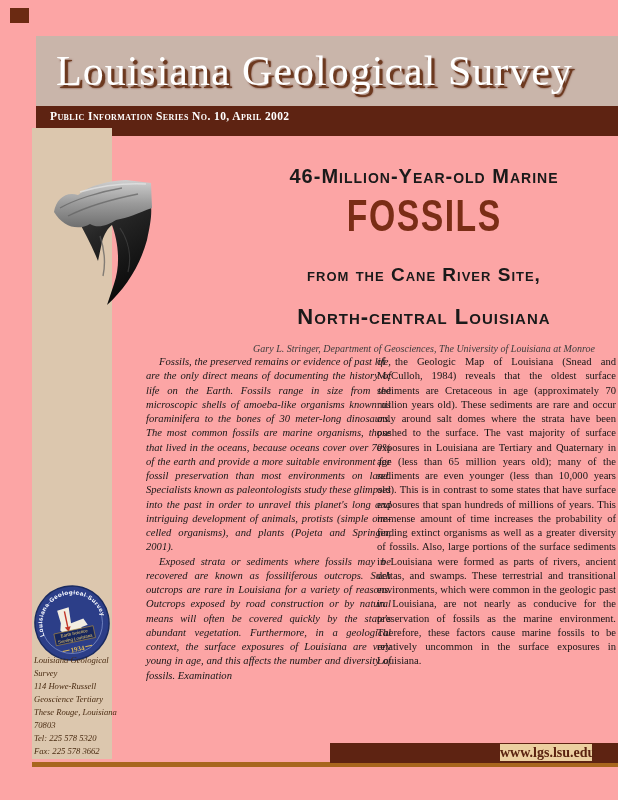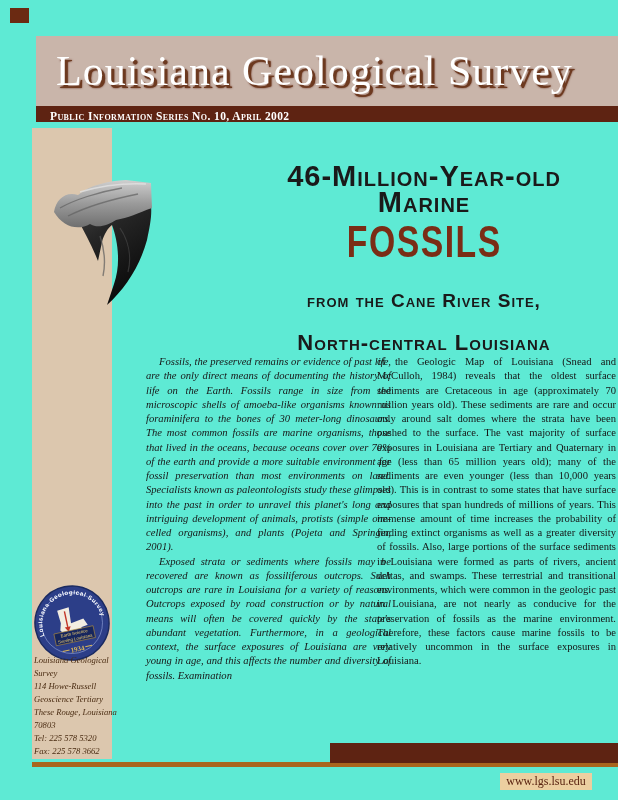--- a/index.html
+++ b/index.html
@@ -1,47 +1,47 @@
 <!DOCTYPE html>
 <html><head>
 <meta charset="utf-8">
 <style>
   html,body { margin:0; padding:0; background:#ffffff; }
-  .page { position:relative; width:618px; height:800px; background:#5eead4;
+  .page { position:relative; width:618px; height:800px; background:#fca5a5;
           font-family:"Liberation Serif", serif; overflow:hidden; }
 
   .corner-mark { position:absolute; left:10px; top:8px; width:19px; height:15px;
                  background:#6b2a12; }
 
   .masthead { position:absolute; left:36px; top:36px; width:582px; height:70px;
               background:#c9b5aa; }
   .masthead-title { padding-left:20px; font-family:"Liberation Serif", serif;
                     font-size:42px; line-height:70px; color:#ffffff; letter-spacing:1px;
                     text-shadow:3px 3px 0 #6d3a20, 3px 3px 2px #5e2312; white-space:nowrap; }
 
-  .series-bar { position:absolute; left:36px; top:106px; width:582px; height:16px;
+  .series-bar { position:absolute; left:36px; top:106px; width:582px; height:30px;
                 background:#5e2312; }
   .series-label { display:block; padding-left:14px; line-height:20px; color:#ffffff;
                   font-family:"Liberation Serif", serif; font-variant:small-caps;
                   font-weight:bold; font-size:11.5px; letter-spacing:0.4px; }
 
   .sidebar { position:absolute; left:32px; top:128px; width:80px; height:631px;
              background:#dcc7ae; }
 
   .tooth-svg { position:absolute; left:50px; top:178px; width:105px; height:134px; }
 
   .seal-svg { position:absolute; left:33px; top:583px; width:78px; height:84px; }
 
   .address { position:absolute; left:34px; top:654px; width:92px;
              font-family:"Liberation Serif", serif; font-style:italic;
              font-size:8.6px; line-height:13px; color:#4a2c12; }
 
   .headline { position:absolute; left:238px; top:163px; width:372px; text-align:center;
               font-family:"Liberation Sans", sans-serif; color:#1a1a1a; }
-  .hl-line1 { font-weight:bold; font-variant:small-caps; font-size:29px; line-height:26px;
+  .hl-line1 { font-weight:bold; font-variant:small-caps; font-size:20px; line-height:26px;
               letter-spacing:1px; }
   .hl-fossils-wrap { margin-top:5px; line-height:44px; }
   .hl-fossils { display:inline-block; transform:scaleX(0.75); transform-origin:center;
                 font-weight:bold; font-size:45px; letter-spacing:2px; color:#7a2d16; }
   .hl-line3 { margin-top:14px; font-weight:bold; font-variant:small-caps; font-size:19px;
               line-height:26px; letter-spacing:1px; }
   .hl-line4 { margin-top:16px; font-weight:bold; font-variant:small-caps; font-size:22px;
               line-height:26px; letter-spacing:1px; }
   .byline { margin-top:13px; font-family:"Liberation Serif", serif; font-style:italic;
             font-size:10px; color:#3c3c3c; }
@@ -52,22 +52,22 @@
   .col p { margin:0; text-align:justify; font-size:10.6px; line-height:14.25px;
            color:#161616; }
   .col p.indent { text-indent:13px; }
 
   .footer-rule { position:absolute; left:32px; top:762px; width:586px; height:5px;
                  background:#a8661e; }
   .footer-box { position:absolute; left:330px; top:743px; width:288px; height:20px;
                 background:#5e2312; }
   .footer-url { position:absolute; left:500px; top:744px; width:92px; height:17px;
                 background:#eccfa0; text-align:center; line-height:17px;
-                font-family:"Liberation Serif", serif; font-weight:normal; font-size:12px;
-                color:#5a2310; z-index:2;margin-top:29px; }
+                font-family:"Liberation Serif", serif; font-weight:bold; font-size:14px;
+                color:#5a2310; z-index:2; }
 </style>
 </head>
 <body>
 
 <div class="page">
 
   <div class="corner-mark"></div>
 
   <div class="masthead">
     <div class="masthead-title">Louisiana Geological Survey</div>
@@ -139,20 +139,21 @@
     <div>Fax: 225 578 3662</div>
   </div>
 
   <div class="headline">
     <div class="hl-line1">46-Million-Year-old Marine</div>
     <div class="hl-fossils-wrap">
       <span class="hl-fossils">FOSSILS</span>
     </div>
     <div class="hl-line3">from the Cane River Site,</div>
     <div class="hl-line4">North-central Louisiana</div>
+    <div class="byline">Gary L. Stringer, Department of Geosciences, The University of Louisiana at Monroe</div>
   </div>
 
   <div class="col col-1">
     <p class="indent">Fossils, the preserved remains or evidence of past life, are the only direct means of documenting the history of life on the Earth. Fossils range in size from the microscopic shells of amoeba-like organisms known as foraminifera to the bones of 30 meter-long dinosaurs. The most common fossils are marine organisms, those that lived in the oceans, because oceans cover over 70% of the earth and provide a more suitable environment for fossil preservation than most environments on land. Specialists known as paleontologists study these glimpses into the past in order to unravel this planet's long and intriguing development of animals, protists (simple one-celled organisms), and plants (Pojeta and Springer, 2001).</p>
     <p class="indent">Exposed strata or sediments where fossils may be recovered are known as fossiliferous outcrops. Such outcrops are rare in Louisiana for a variety of reasons. Outcrops exposed by road construction or by natural means will often be covered quickly by the state's abundant vegetation. Furthermore, in a geological context, the surface exposures of Louisiana are very young in age, and this affects the number and diversity of fossils. Examination</p>
   </div>
 
   <div class="col col-2">
     <p>of the Geologic Map of Louisiana (Snead and McCulloh, 1984) reveals that the oldest surface sediments are Cretaceous in age (approximately 70 million years old). These sediments are rare and occur only around salt domes where the strata have been pushed to the surface. The vast majority of surface exposures in Louisiana are Tertiary and Quaternary in age (less than 65 million years old); many of the sediments are even younger (less than 10,000 years old). This is in contrast to some states that have surface exposures that span hundreds of millions of years. This immense amount of time increases the probability of finding extinct organisms as well as a greater diversity of fossils. Also, large portions of the surface sediments in Louisiana were formed as parts of rivers, ancient deltas, and swamps. These terrestrial and transitional environments, which were common in the geologic past in Louisiana, are not nearly as conducive for the preservation of fossils as the marine environment. Therefore, these factors cause marine fossils to be relatively uncommon in the surface exposures in Louisiana.</p>
   </div>

